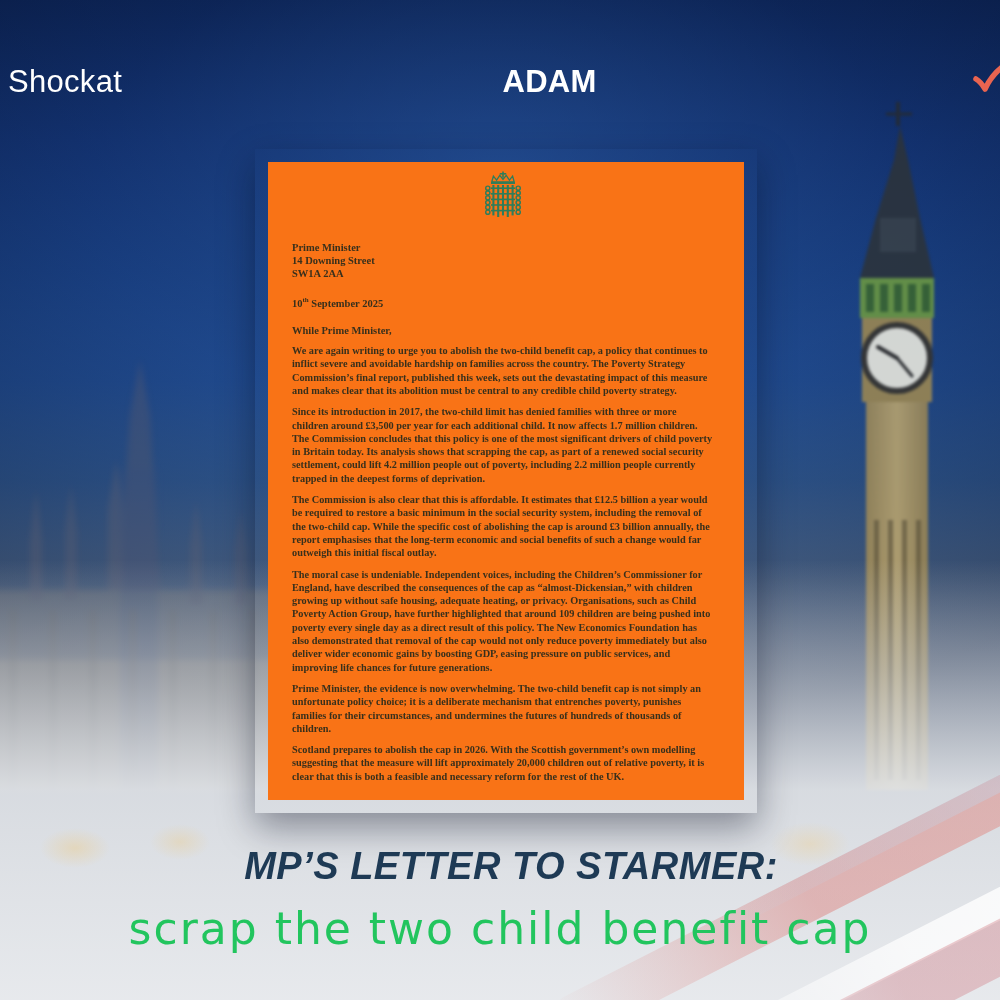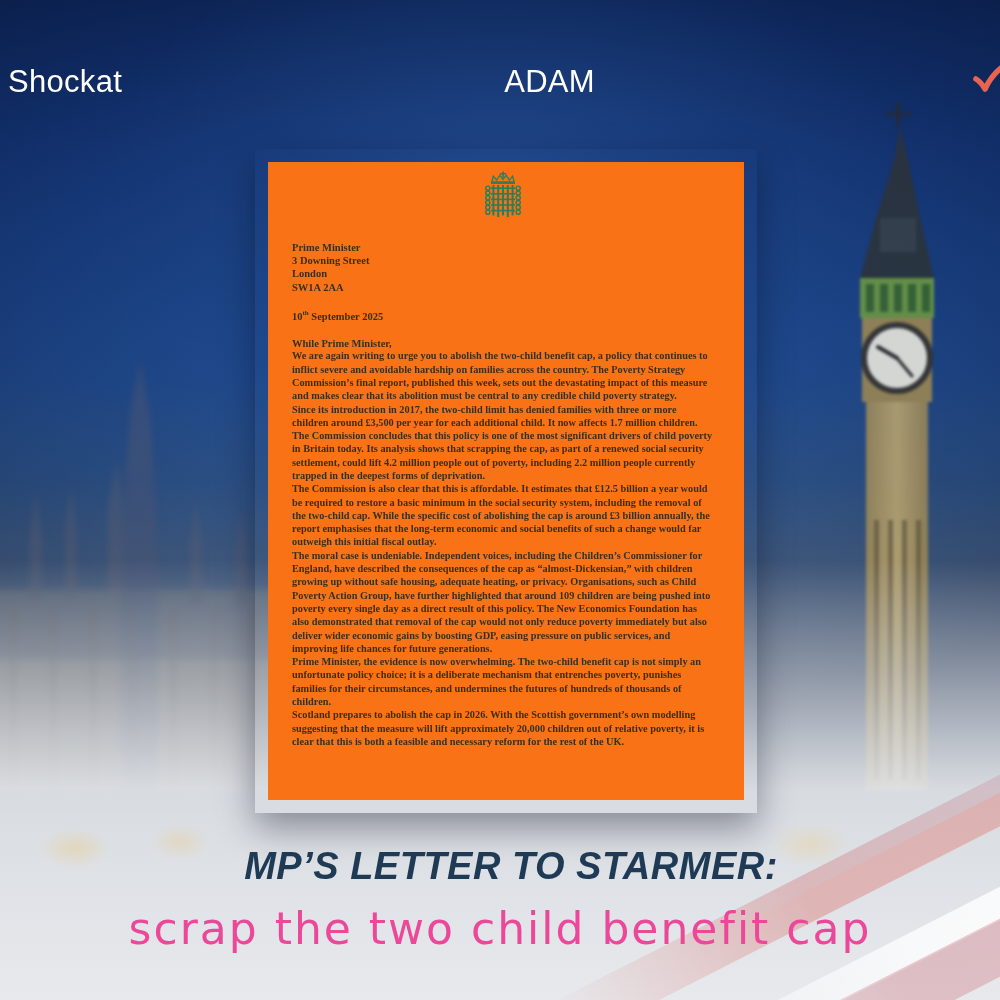--- a/index.html
+++ b/index.html
@@ -44,21 +44,21 @@
   .glow1 { left:40px;  top:828px; width:70px; height:40px; background:radial-gradient(closest-side, rgba(233,206,150,.5), rgba(233,206,150,0)); }
   .glow2 { left:150px; top:824px; width:60px; height:36px; background:radial-gradient(closest-side, rgba(233,206,150,.42), rgba(233,206,150,0)); }
   .glow3 { left:770px; top:822px; width:80px; height:44px; background:radial-gradient(closest-side, rgba(235,210,160,.45), rgba(235,210,160,0)); }
 
   
   .logo {
     position:absolute; top:64px; left:8px; width:100%;
     display:flex; justify-content:space-between; align-items:center;
   }
   .logo .first { font-size:31px; font-weight:400; color:#ffffff; letter-spacing:.3px; }
-  .logo .last  { font-size:31px; font-weight:400; color:#ffffff; letter-spacing:.3px; margin-left:6px; }
+  .logo .last  { font-size:31px; font-weight:700; color:#ffffff; letter-spacing:.3px; margin-left:6px; }
   .logo .check { margin-left:1px; margin-top:-8px; }
 
   
   .letter-frame {
     position:absolute; left:255px; top:149px; width:502px; height:664px;
     background:linear-gradient(150deg, #26384f 0%, #3c4f66 45%, #6474844 100%), linear-gradient(150deg, #273950, #6d7c8c);
     padding:13px;
     box-shadow:0 14px 34px rgba(4,10,30,.4);
   }
   .paper {
@@ -68,35 +68,35 @@
     font-family:"Liberation Serif", serif;
     font-weight:700;
     color:#38301c;
   }
   .crest { display:block; margin:0 auto; }
   .address { margin-top:17px; }
   .address div { font-size:10.5px; line-height:13.2px; }
   .letter-date { font-size:10.5px; margin-top:15px; padding-right:4px; }
   .letter-date sup { font-size:7px; }
   .salutation { font-size:10.5px; margin-top:17px; }
-  .letter-body p { font-size:10.3px; line-height:13.3px; }
+  .letter-body p { font-size:10.3px; line-height:13.3px; margin-top:8px; }
 
   
   .caption-title {
     position:absolute; top:845px; left:0; width:100%;
     text-align:center;
     font-style:italic; font-weight:700; font-size:38px;
     color:#1e3a55; letter-spacing:.5px;padding-left:22px;
   }
   .caption-subtitle {
     position:absolute; top:903px; left:0; width:100%;
     text-align:center;
     font-family:"DejaVu Sans", sans-serif;
     font-weight:400; font-size:44px;
-    color:#ec4899; letter-spacing:2px;
+    color:#22c55e; letter-spacing:2px;
   }
 </style>
 </head>
 <body>
 
 <div id="canvas">
 
   <div class="sky"></div>
 
   <svg class="parliament" viewBox="0 0 330 430" aria-hidden="true">
@@ -208,22 +208,21 @@
           <line x1="15" y1="22" x2="45" y2="22"></line>
             <line x1="15" y1="29" x2="45" y2="29"></line>
           <line x1="15" y1="36" x2="45" y2="36"></line>
             <line x1="15" y1="43" x2="45" y2="43"></line>
           <line x1="15" y1="50" x2="45" y2="50"></line>
         </g>
       </svg>
 
       <div class="address">
         <div>Prime Minister</div>
-        <div>3 Downing Street</div>
-        <div>London</div>
+        <div>14 Downing Street</div>
         <div>SW1A 2AA</div>
       </div>
 
       <div class="letter-date"><span>10</span><sup>th</sup><span> September 2025</span></div>
 
       <div class="salutation">While Prime Minister,</div>
 
       <div class="letter-body">
         <p>We are again writing to urge you to abolish the two-child benefit cap, a policy that continues to inflict severe and avoidable hardship on families across the country. The Poverty Strategy Commission’s final report, published this week, sets out the devastating impact of this measure and makes clear that its abolition must be central to any credible child poverty strategy.</p>
         <p>Since its introduction in 2017, the two-child limit has denied families with three or more children around £3,500 per year for each additional child. It now affects 1.7 million children. The Commission concludes that this policy is one of the most significant drivers of child poverty in Britain today. Its analysis shows that scrapping the cap, as part of a renewed social security settlement, could lift 4.2 million people out of poverty, including 2.2 million people currently trapped in the deepest forms of deprivation.</p>

